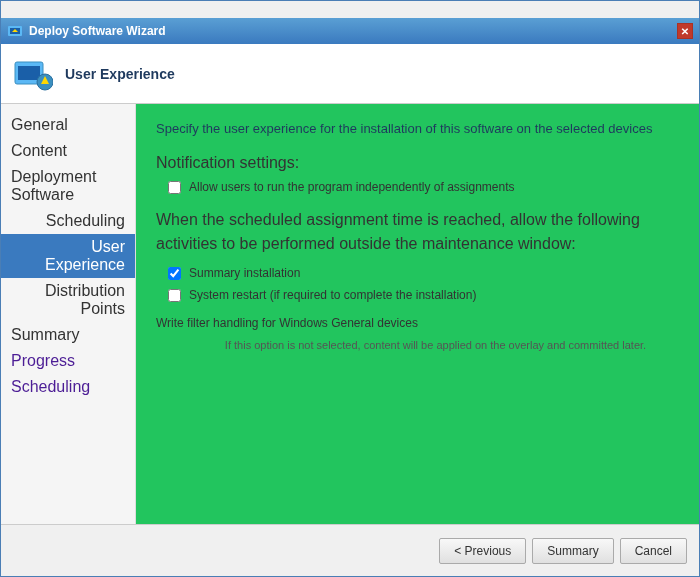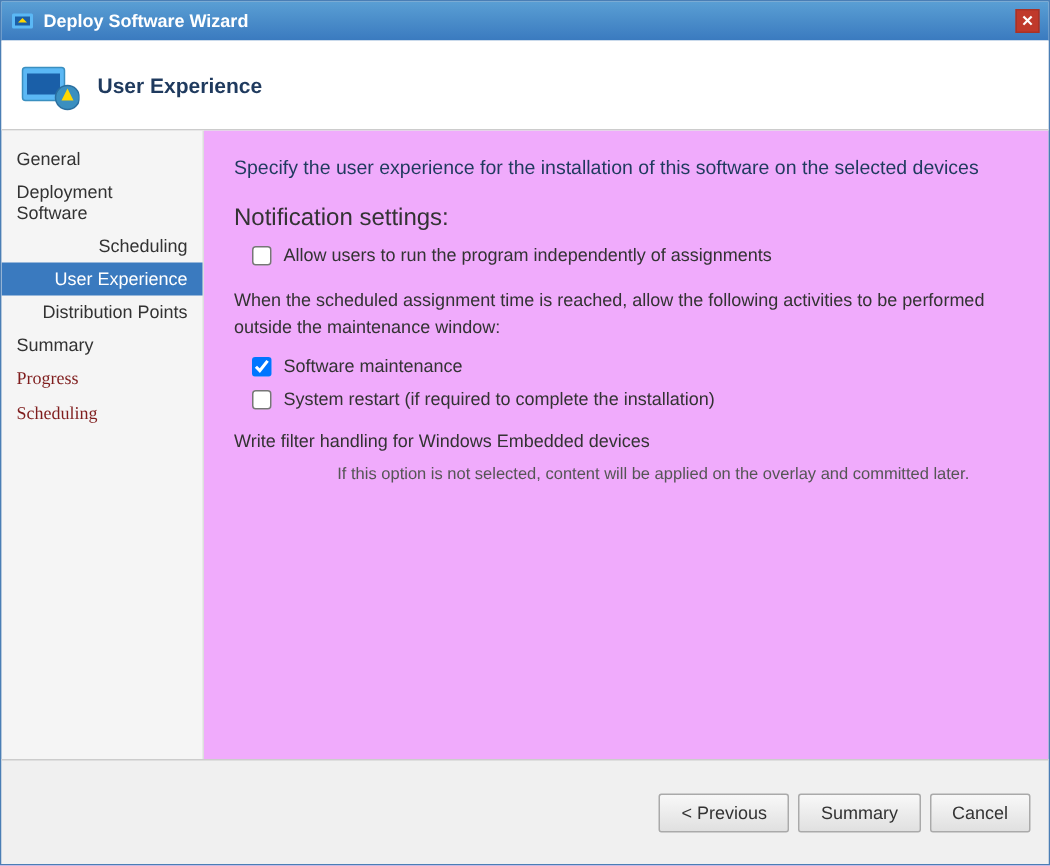--- a/index.html
+++ b/index.html
@@ -21,20 +21,21 @@
     .title-bar {
       background: linear-gradient(to bottom, #5a9fd4, #3a7abf);
       height: 26px;
       display: flex;
       align-items: center;
       padding: 0 6px;
       color: white;
       font-size: 12px;
       font-weight: bold;
       flex-shrink: 0;
+      margin-top: 17px;
     }
     .title-bar-icon {
       width: 16px;
       height: 16px;
       margin-right: 6px;
       flex-shrink: 0;
     }
     .title-bar-text {
       flex: 1;
     }
@@ -79,37 +80,36 @@
       width: 135px;
       background: #f5f5f5;
       border-right: 1px solid #ddd;
       padding: 8px 0;
       flex-shrink: 0;
     }
     .sidebar-item {
       padding: 4px 10px;
       color: #333;
       cursor: pointer;
-      font-size: 12px;
+      font-size: 16px;
     }
     .sidebar-item.active {
       background: #3a7abf;
       color: white;
     }
     .sidebar-item.sub {
       padding-left: 20px;
       text-align: right;
     }
     .sidebar-item.disabled {
-      color: #7f1d1d;
-      font-family: Liberation Serif, serif;
+      color: #4c1d95;
     }
     .main-content {
       flex: 1;
-      background: #f0abfc;
+      background: #22c55e;
       padding: 16px 20px;
       overflow-y: auto;
     }
     .main-title {
       font-size: 13px;
       color: #1f3a5e;
       font-weight: normal;
       margin-bottom: 16px;
       line-height: 1.4;
     }
@@ -127,40 +127,40 @@
     .checkbox-row input[type="checkbox"] {
       margin-right: 8px;
       margin-top: 1px;
       flex-shrink: 0;
     }
     .checkbox-label {
       font-size: 12px;
       color: #333;
     }
     .info-text {
-      font-size: 12px;
+      font-size: 16px;
       color: #333;
       margin: 14px 0 10px 0;
       line-height: 1.5;
     }
     .sub-section-label {
       font-size: 12px;
       color: #333;
       margin: 14px 0 8px 0;
     }
     .note-text {
       font-size: 11px;
       color: #555;
       padding-left: 36px;
       margin-top: 4px;
       line-height: 1.4;
       text-align: center;
     }
     .footer {
-      height: 70px;
+      height: 52px;
       background: #f0f0f0;
       border-top: 1px solid #ccc;
       display: flex;
       align-items: center;
       justify-content: flex-end;
       padding: 0 12px;
       gap: 6px;
       flex-shrink: 0;
     }
     .btn {
@@ -196,20 +196,21 @@
       <circle cx="32" cy="28" r="8" fill="#3a8fc0" stroke="#2a6fa0" stroke-width="1"></circle>
       <polygon points="32,22 36,30 28,30" fill="#ffd700"></polygon>
     </svg>
     <span class="header-title">User Experience</span>
   </div>
 
   <div class="content-area">
 
     <div class="sidebar">
       <div class="sidebar-item">General</div>
+      <div class="sidebar-item">Content</div>
       <div class="sidebar-item">Deployment Software</div>
       <div class="sidebar-item sub">Scheduling</div>
       <div class="sidebar-item sub active">User Experience</div>
       <div class="sidebar-item sub">Distribution Points</div>
       <div class="sidebar-item">Summary</div>
       <div class="sidebar-item disabled">Progress</div>
       <div class="sidebar-item disabled">Scheduling</div>
     </div>
 
     <div class="main-content">
@@ -219,29 +220,29 @@
 
       <div class="checkbox-row">
         <input type="checkbox" id="chk-allow" style="">
         <label class="checkbox-label" for="chk-allow">Allow users to run the program independently of assignments</label>
       </div>
 
       <div class="info-text">When the scheduled assignment time is reached, allow the following activities to be performed outside the maintenance window:</div>
 
       <div class="checkbox-row">
         <input type="checkbox" id="chk-sw" checked="" style="">
-        <label class="checkbox-label" for="chk-sw">Software maintenance</label>
+        <label class="checkbox-label" for="chk-sw">Summary installation</label>
       </div>
 
       <div class="checkbox-row">
         <input type="checkbox" id="chk-restart" style="">
         <label class="checkbox-label" for="chk-restart">System restart (if required to complete the installation)</label>
       </div>
 
-      <div class="sub-section-label">Write filter handling for Windows Embedded devices</div>
+      <div class="sub-section-label">Write filter handling for Windows General devices</div>
 
 
       <div class="note-text">If this option is not selected, content will be applied on the overlay and committed later.</div>
     </div>
   </div>
 
   <div class="footer">
     <button class="btn">&lt; Previous</button>
     <button class="btn">Summary</button>
     <button class="btn">Cancel</button>

